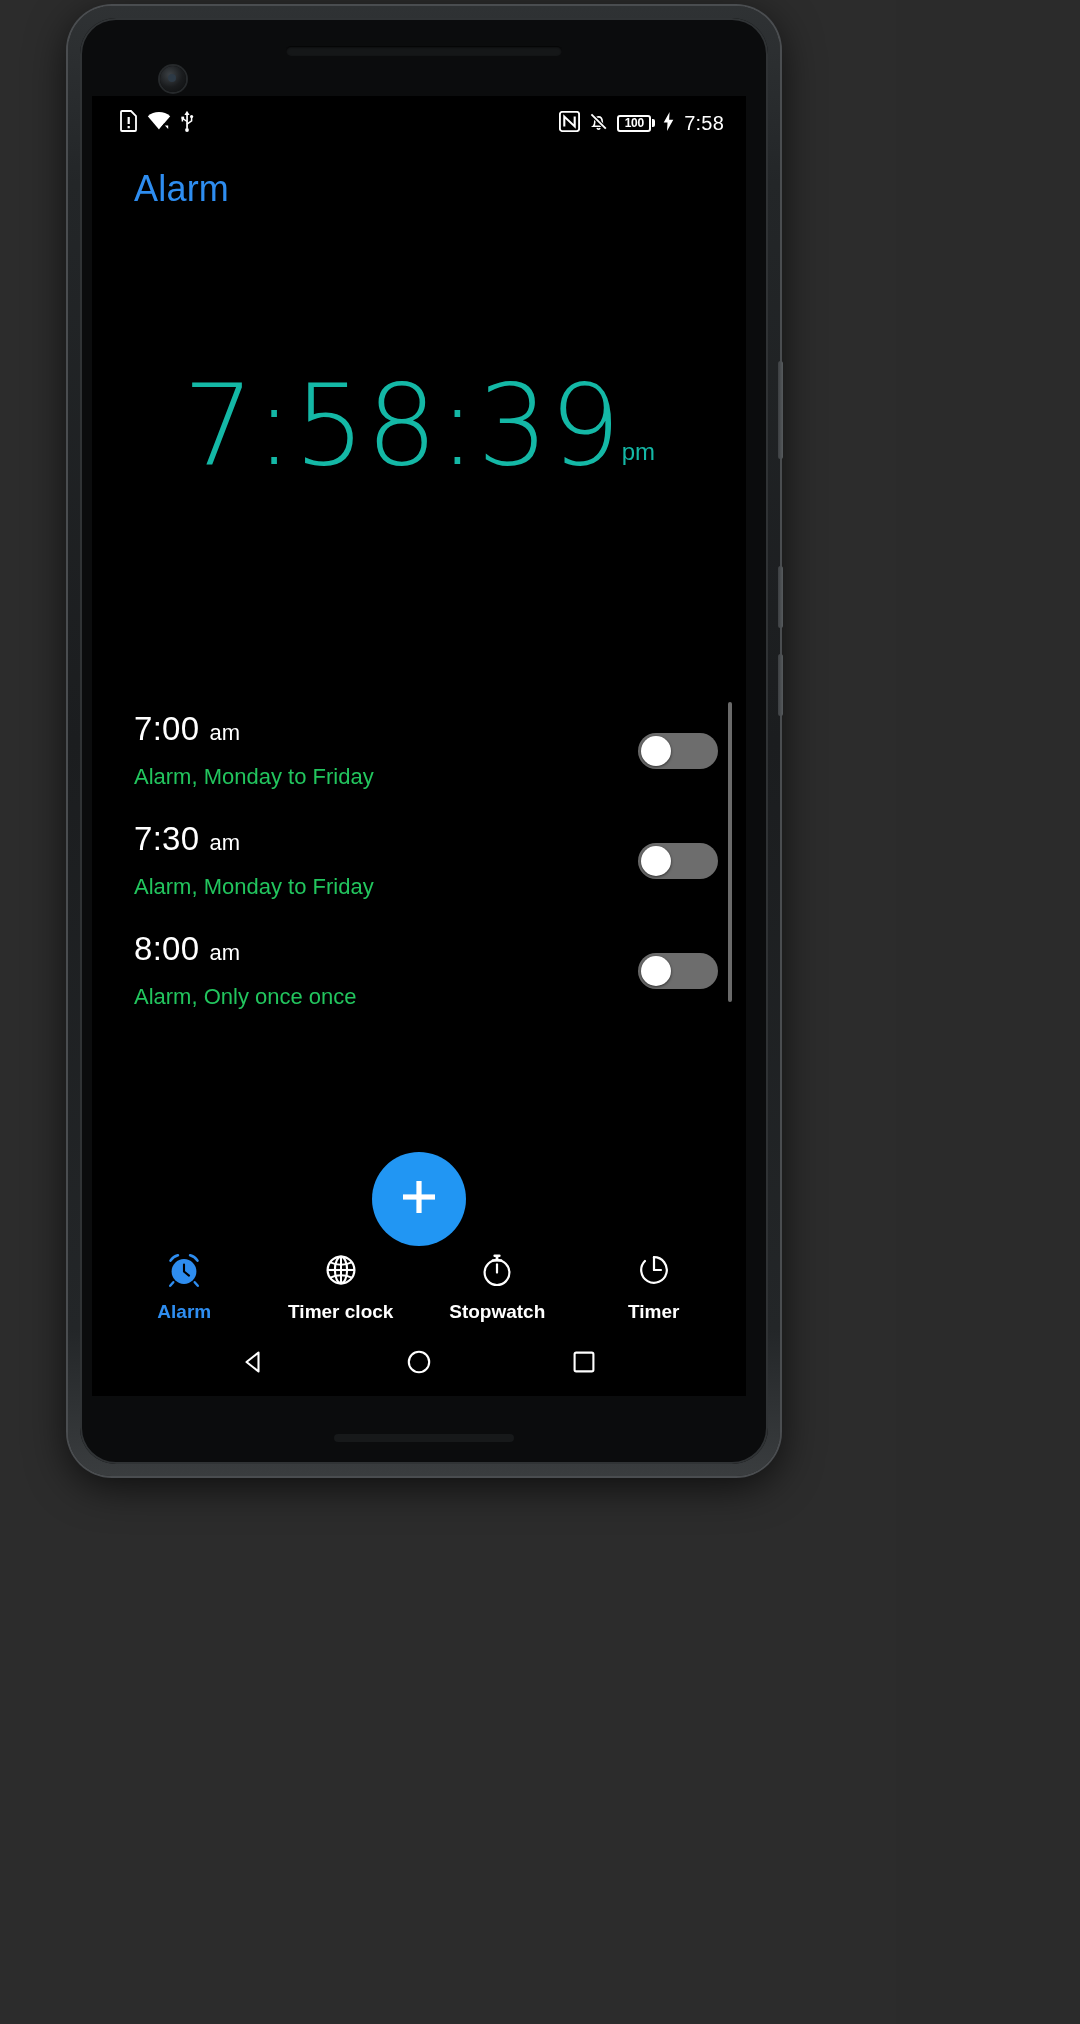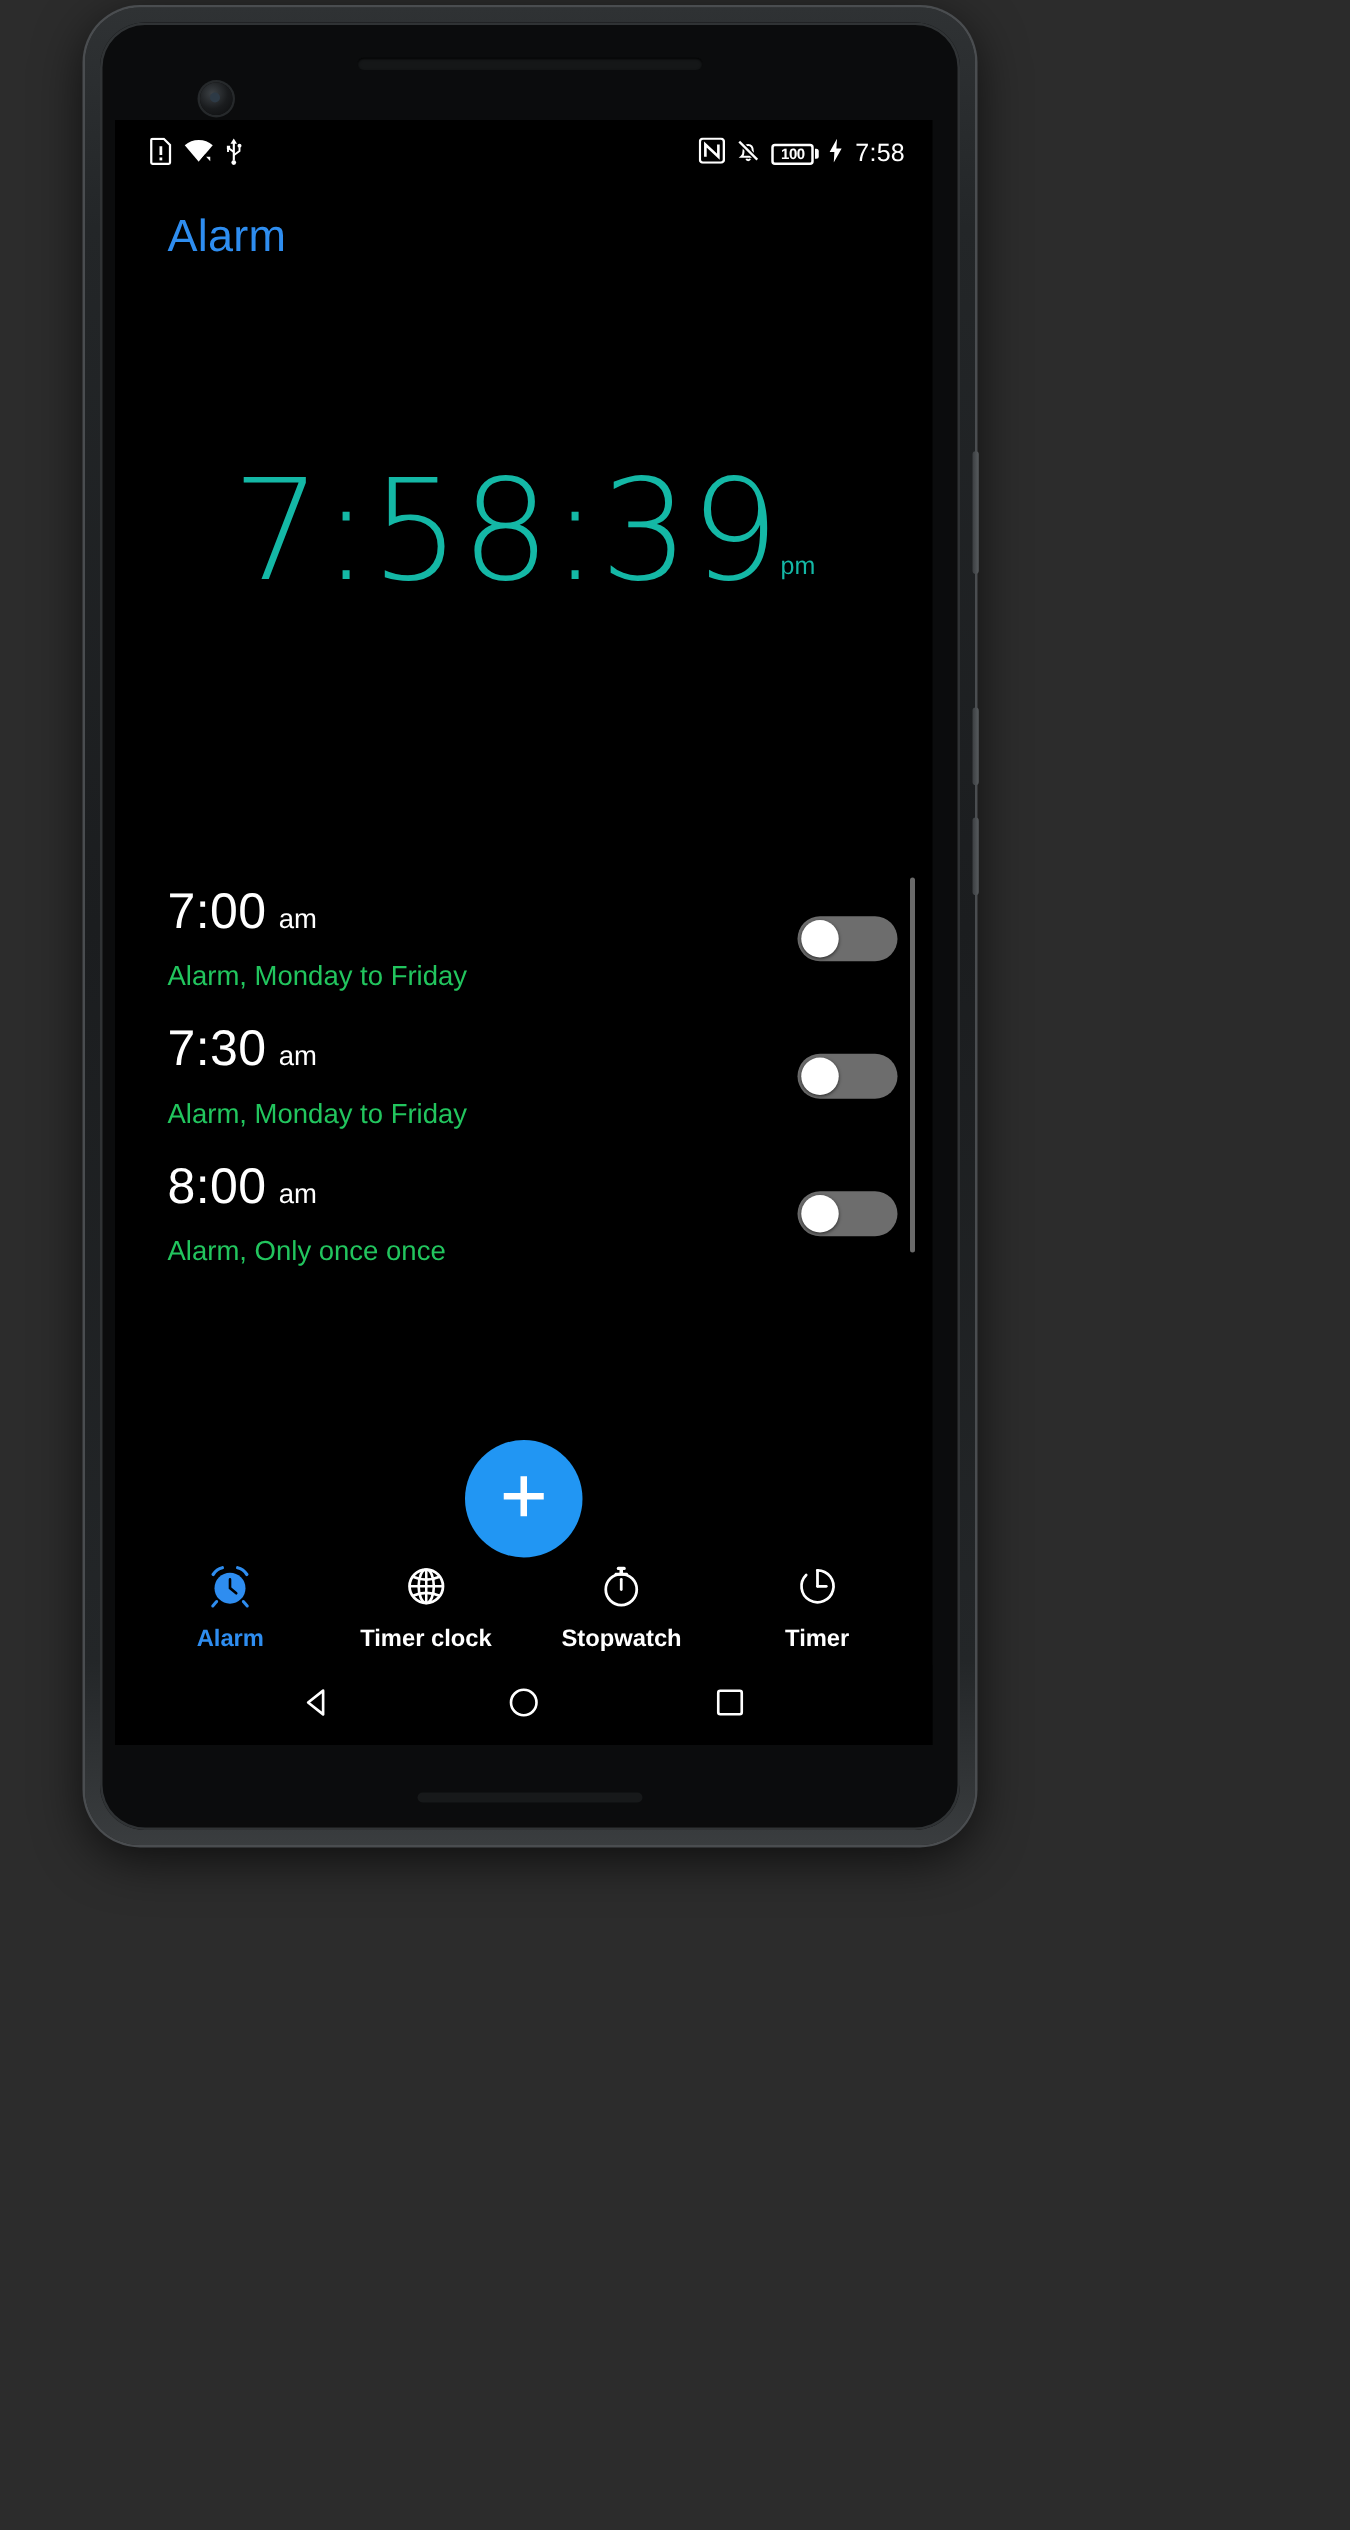--- a/index.html
+++ b/index.html
@@ -168,21 +168,21 @@
     color: #14b8a6;
   }
   .big-clock-time {
     font-size: 112px;
     font-weight: 200;
     letter-spacing: 1px;
     line-height: 1;
     font-family: "DejaVu Sans", sans-serif;
   }
   .big-clock-ampm {
-    font-size: 20px;
+    font-size: 24px;
     font-weight: 400;
     margin-left: 0;
     position: relative;
     top: -4px;
   }
 
   
   .no-alarms {
     text-align: center;
     color: #ffffff;
@@ -204,21 +204,21 @@
     justify-content: space-between;
     height: 110px;
   }
   .alarm-info { color: #ffffff; }
   .alarm-time-line {
     display: flex;
     align-items: baseline;
     gap: 10px;
   }
   .alarm-time {
-    font-size: 40px;
+    font-size: 33px;
     font-weight: 400;
     letter-spacing: .3px;
     line-height: 1.05;
   }
   .alarm-meridiem {
     font-size: 22px;
     font-weight: 400;
   }
   .alarm-sub {
     font-size: 22px;

